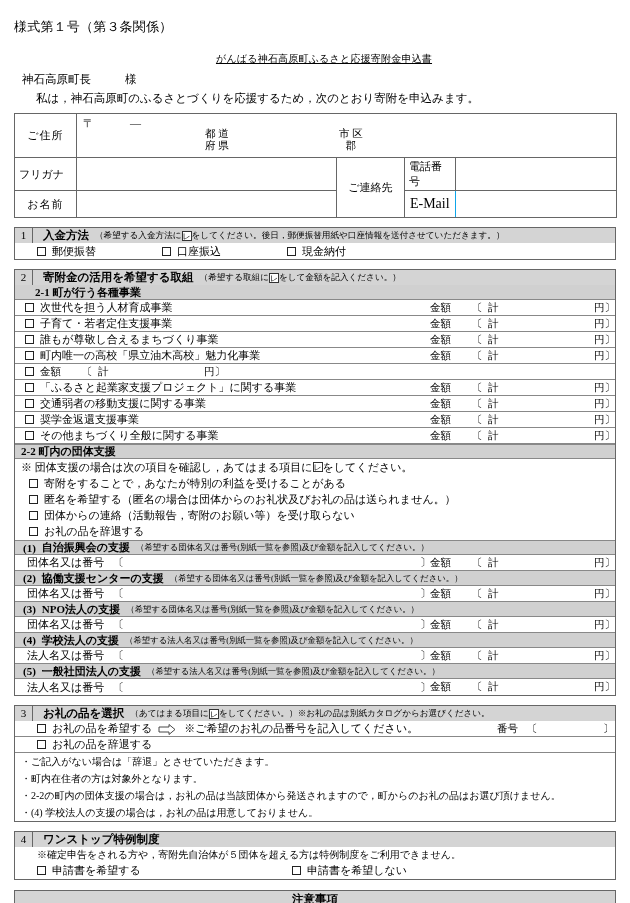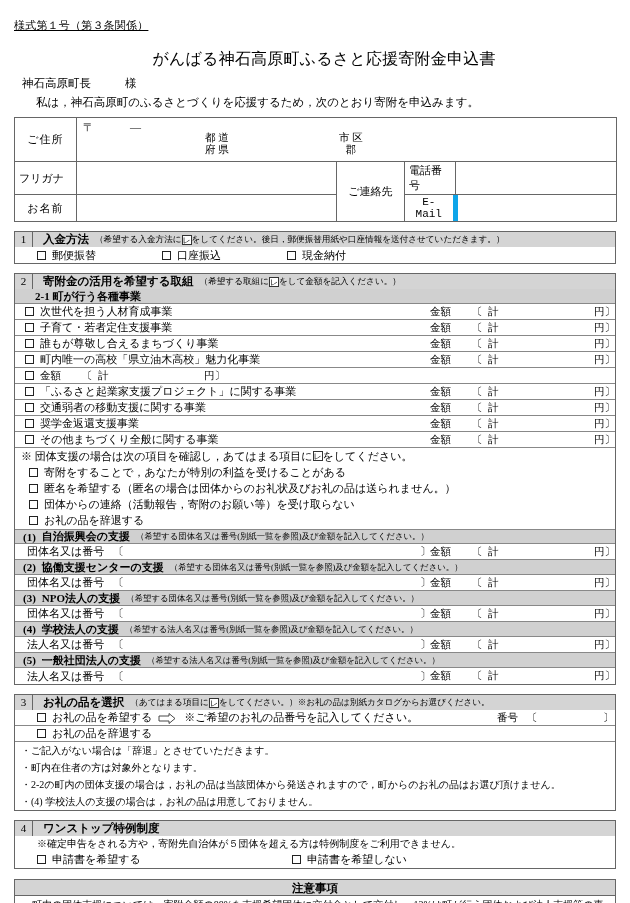--- a/index.html
+++ b/index.html
@@ -8,22 +8,22 @@
     width: 630px; height: 903px;
     background: #ffffff;
     font-family: "Liberation Serif", "DejaVu Serif", serif;
     color: #000;
     font-size: 11px;
     overflow: hidden;
   }
   .page { position: relative; width: 630px; height: 903px; padding: 0; }
 
   
-  .doc-no { font-size: 11px; margin: 18px 0 8px 14px; letter-spacing: .2px; text-decoration: underline; }
-  .doc-title { font-size: 16px; text-align: center; margin: 16px 0 0 18px; letter-spacing: .2px;}
+  .doc-no { font-size: 13px; margin: 18px 0 8px 14px; letter-spacing: .2px; }
+  .doc-title { font-size: 10px; text-align: center; margin: 16px 0 0 18px; letter-spacing: .2px; text-decoration: underline;}
   .addressee { font-size: 11.5px; margin: 6px 0 0 22px; }
   .addressee .sama { display:inline-block; margin-left: 34px; }
   .lead { font-size: 11.5px; margin: 4px 0 0 36px; }
 
   
   .applicant { margin: 7px 14px 0 14px; width: 602px; border-collapse: collapse; table-layout: fixed; }
   .applicant td { border: 1px solid #666; font-size: 11px; padding: 1px 4px; }
   .lbl { text-align: center; letter-spacing: 1px; }
   .lbl-sm { font-size: 9.5px; letter-spacing: 0px; padding-left:3px; }
   .addr-cell { position: relative; height: 44px; }
@@ -134,21 +134,21 @@
       <td class="lbl">お名前</td>
       <td colspan="2"></td>
       <td style="padding:0">
         <table style="width:100%;border-collapse:collapse;table-layout:fixed">
           <colgroup>
                 <col style="width:50px">
                 <col>
               </colgroup>
           <tbody>
                 <tr>
-                  <td style="border:none;border-right:5px solid #0ea5e9;text-align:center;font-size:11px;height:25px;font-family:Liberation Mono, monospace">E-Mail</td>
+                  <td style="border:none;border-right:1px solid #0ea5e9;text-align:center;font-size:14px;height:25px;font-family:Liberation Serif, serif">E-Mail</td>
           <td style="border:none"></td>
                 </tr>
         </tbody>
             </table>
       </td>
     </tr>
   </tbody>
     </table>
 
   <div style="margin:9px 14px 0 14px">
@@ -271,20 +271,21 @@
         <span class="rowtext">その他まちづくり全般に関する事業</span>
         <span class="money">
             <span class="m1">金額</span>
             <span class="m2">〔</span>
             <span class="m3">計</span>
             <span class="m4"></span>
             <span class="m5">円〕</span>
           </span>
       </div>
 
+      <div class="subbar" style="padding-left:6px;border-top:1px solid #888">2-2 町内の団体支援</div>
 
       <div class="noterow">
         <span>※ 団体支援の場合は次の項目を確認し，あてはまる項目に</span>
           <span class="chkbox-inline">レ</span>
           <span>をしてください。</span>
       </div>
 
       <div class="noterow indent1">
         <span class="cb"></span>
         <span>寄附をすることで，あなたが特別の利益を受けることがある</span>

